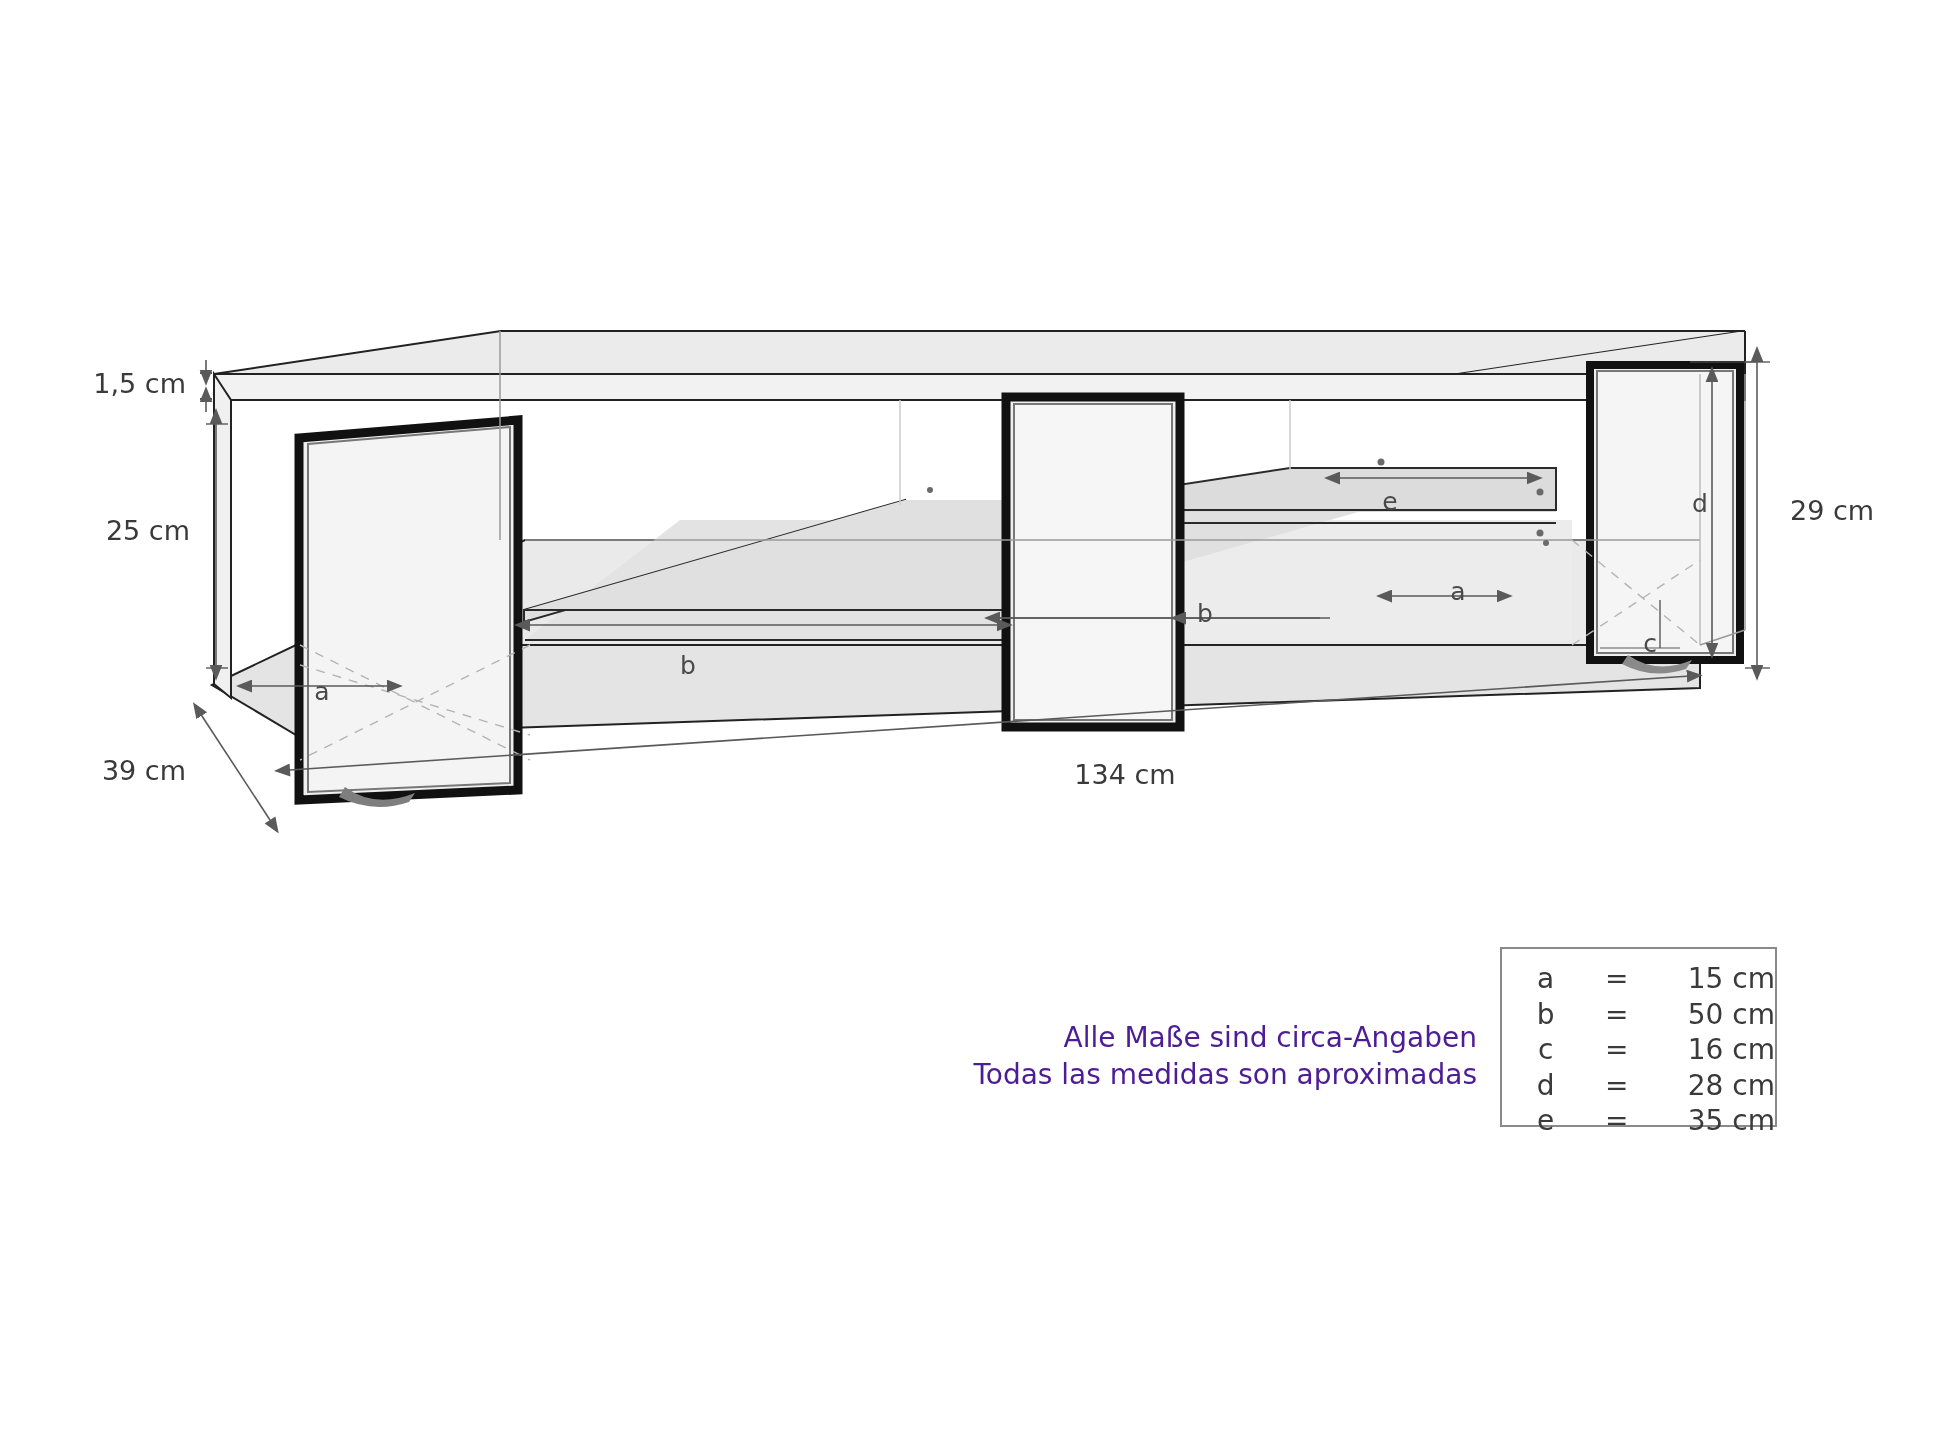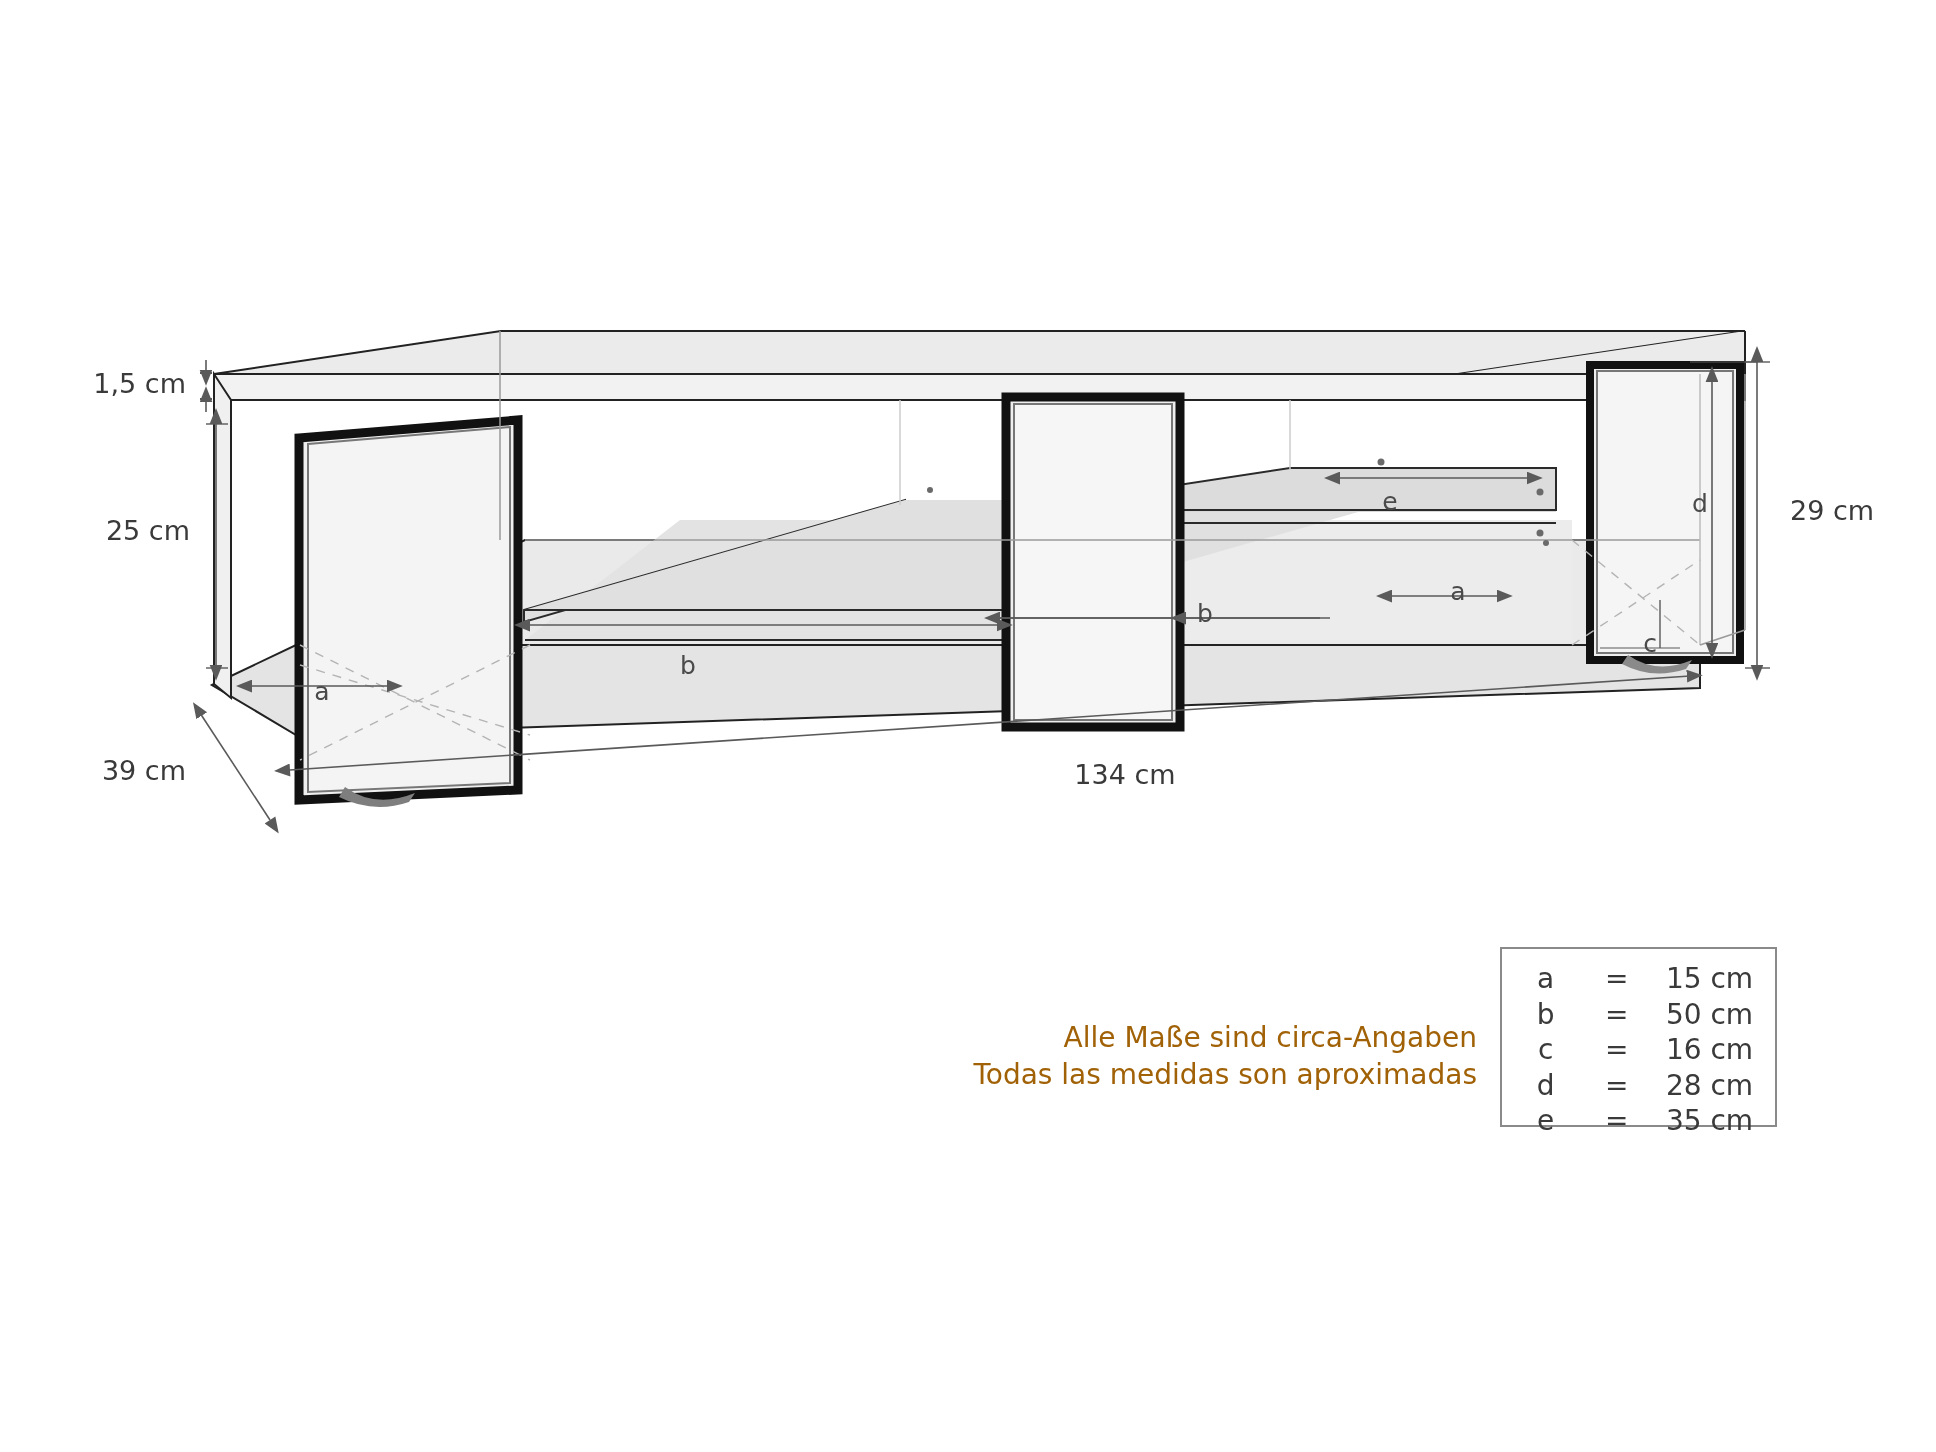--- a/index.html
+++ b/index.html
@@ -39,21 +39,21 @@
     fill: #4a4a4a;
   }
   .notes {
     position: absolute;
     right: 487px;
     top: 1020px;
     width: 640px;
     text-align: right;
     font-size: 28px;
     line-height: 1.32;
-    color: #a16207;
+    color: #4c1d95;
     font-family: "DejaVu Sans", sans-serif;
   }
   .notes div { white-space: nowrap; }
   .legend {
     position: absolute;
     left: 1500px;
     top: 947px;
     width: 277px;
     height: 180px;
     border: 2px solid #8a8a8a;
@@ -66,21 +66,21 @@
     font-size: 28px;
     color: #3a3a3a;
     font-family: "DejaVu Sans", sans-serif;
   }
   .legend td {
     padding: 1px 0;
     line-height: 1.2;
   }
   .legend td.key { width: 32%; text-align: center; }
   .legend td.eq  { width: 20%; text-align: center; }
-  .legend td.val { width: 48%; text-align: center; }
+  .legend td.val { width: 48%; text-align: right; }
 </style>
 </head>
 <body>
 
 <div id="stage">
 
   <svg id="drawing" viewBox="0 0 1936 1452">
 
     <g>
 

